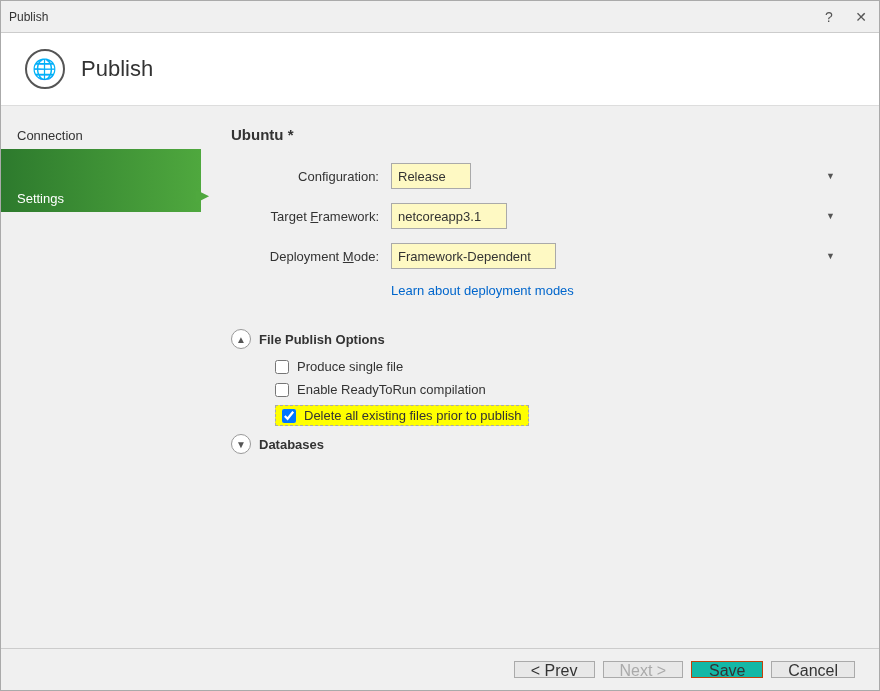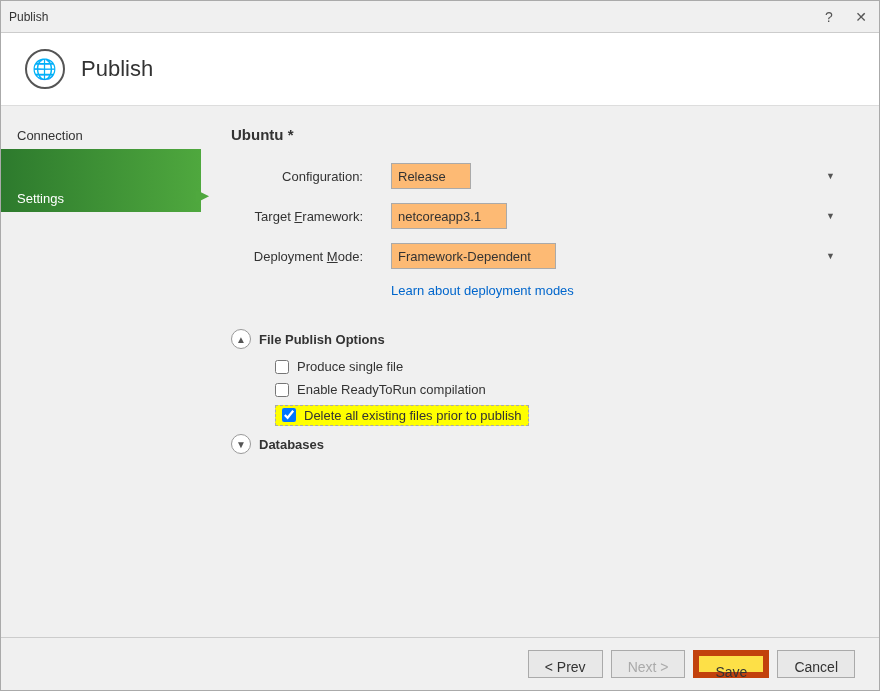--- a/index.html
+++ b/index.html
@@ -135,31 +135,31 @@
 
     .form-group {
       display: flex;
       align-items: center;
       margin-bottom: 14px;
     }
 
     .form-label {
       width: 160px;
       text-align: right;
-      padding-right: 28px;
+      padding-right: 12px;
       color: #333;
       font-size: 13px;
       flex-shrink: 0;
     }
 
     .form-select {
       flex: 1;
       height: 26px;
       border: 1px solid #aaa;
-      background: #fdba74;
+      background: #fef9c3;
       padding: 2px 24px 2px 6px;
       font-size: 13px;
       appearance: none;
       -webkit-appearance: none;
       color: #333;
       cursor: pointer;
       position: relative;
     }
 
     .select-wrapper {
@@ -249,33 +249,33 @@
       background: #f0f0f0;
       border-top: 1px solid #ccc;
       padding: 12px 24px;
       display: flex;
       justify-content: flex-end;
       gap: 8px;
       align-items: center;
     }
 
     .footer-btn {
-      height: 28px;
-      padding: 8px 16px;
-      font-size: 14px;
+      height: 17px;
+      padding: 0 16px;
+      font-size: 16px;
       border: 1px solid #aaa;
       background: #e8e8e8;
       cursor: pointer;
       color: #333;
       min-width: 72px;
     }
 
     .footer-btn.save-btn {
-      border: 6px solid #c2410c;
-      background: #fde047;
+      border: 1px solid #c2410c;
+      background: #14b8a6;
     }
 
     .footer-btn:disabled {
       color: #aaa;
       cursor: default;
     }
 
     .active-sidebar {
       background: linear-gradient(90deg, #2d7a2d, #4fa83e);
       color: white;
@@ -291,21 +291,21 @@
       content: '▶';
       position: absolute;
       right: -8px;
       font-size: 18px;
       color: #4fa83e;
       z-index: 1;
     }
 
     .highlight-box {
       display: inline-flex;
-      align-items: flex-start;
+      align-items: flex-end;
       gap: 8px;
       background: #ffff00;
       padding: 2px 6px;
       border: 1px dashed #aaa;
     }
   </style>
 </head>
 <body>
 
 <div class="window">

